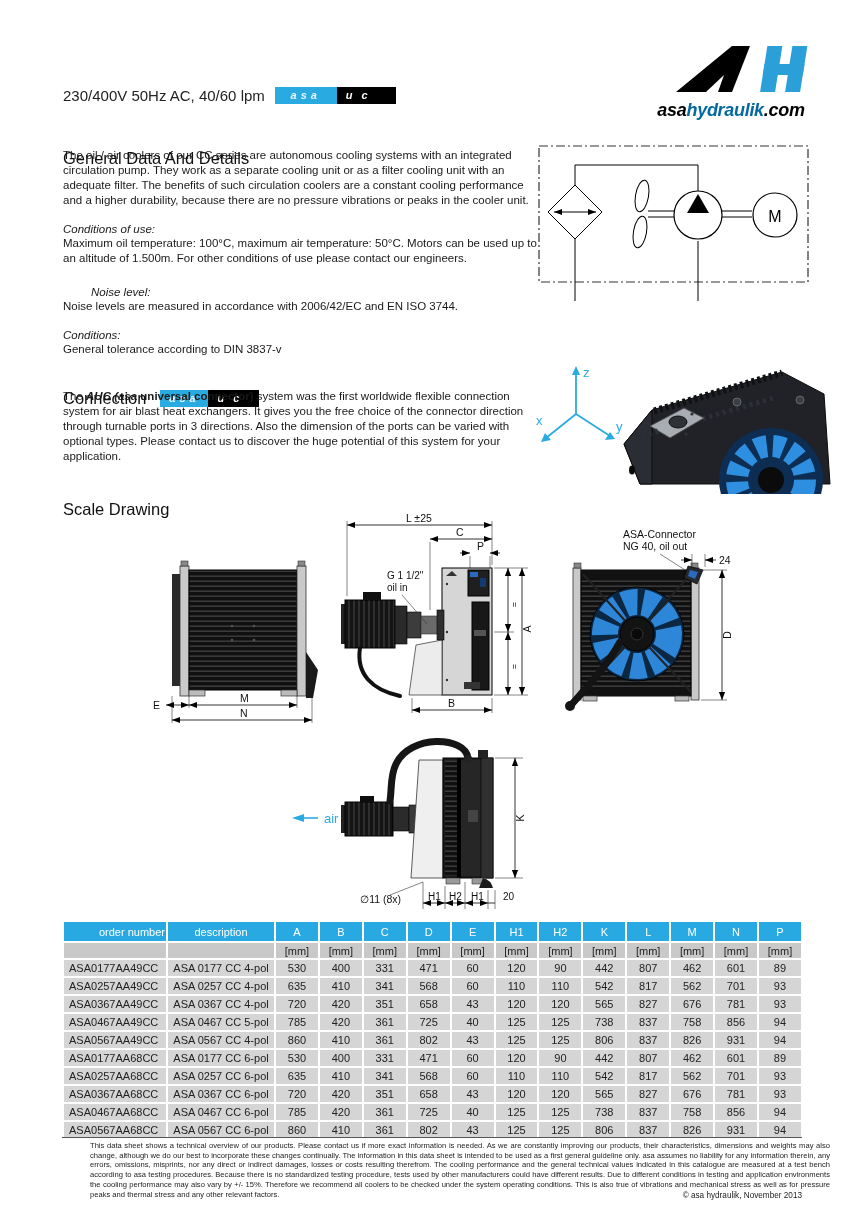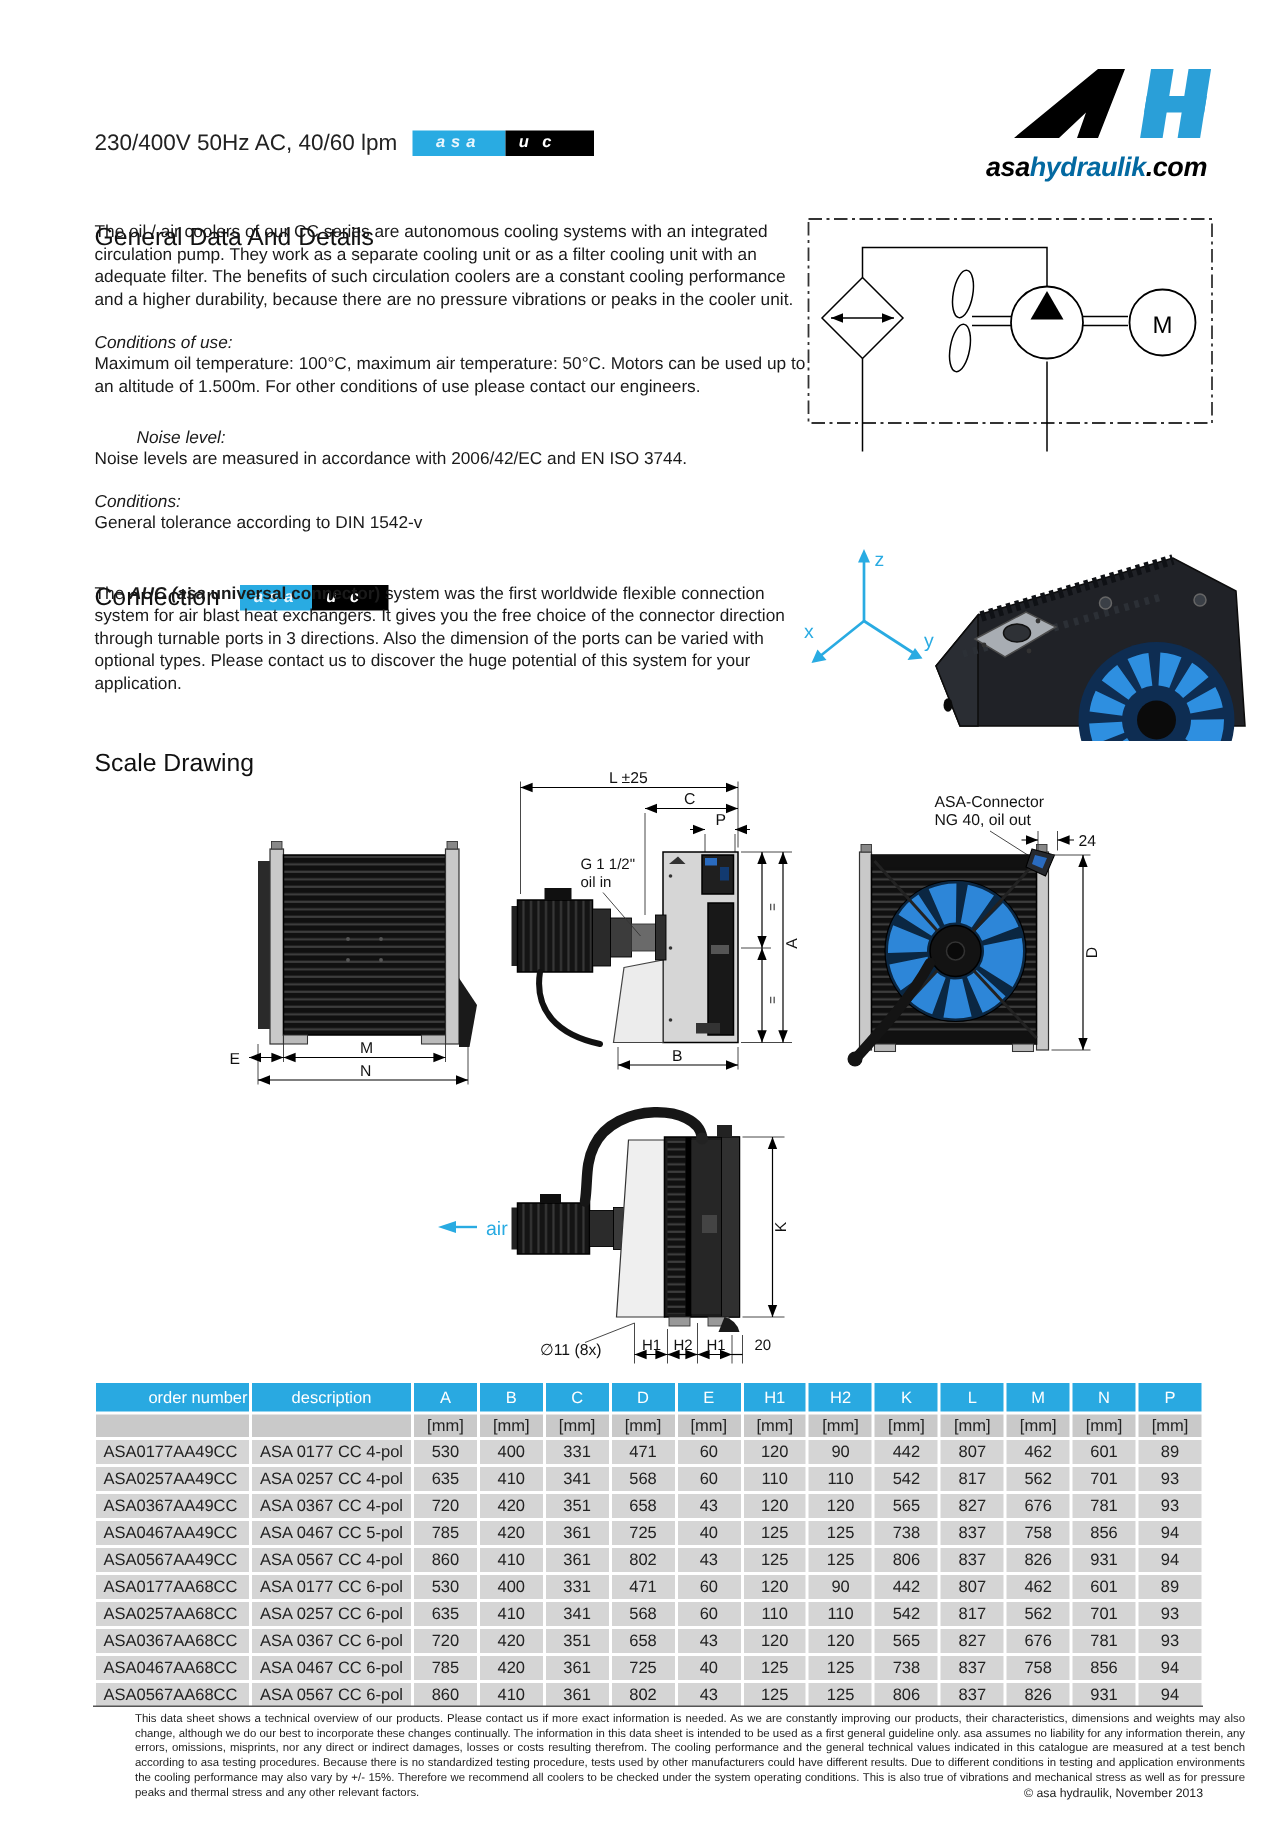--- a/index.html
+++ b/index.html
@@ -79,21 +79,21 @@
     <div class="logo-word"><span>asa</span><span class="w-blue">hydraulik</span><span>.com</span></div>
   </div>
 
   <div class="abs h2 h-general">General Data And Details</div>
   <div class="abs body-text p-general">The oil / air coolers of our CC series are autonomous cooling systems with an integrated circulation pump. They work as a separate cooling unit or as a filter cooling unit with an adequate filter. The benefits of such circulation coolers are a constant cooling performance and a higher durability, because there are no pressure vibrations or peaks in the cooler unit.</div>
   <div class="abs body-text ital l-cond">Conditions of use:</div>
   <div class="abs body-text p-cond">Maximum oil temperature: 100°C, maximum air temperature: 50°C. Motors can be used up to an altitude of 1.500m. For other conditions of use please contact our engineers.</div>
   <div class="abs body-text ital l-noise">Noise level:</div>
   <div class="abs body-text p-noise">Noise levels are measured in accordance with 2006/42/EC and EN ISO 3744.</div>
   <div class="abs body-text ital l-dims">Conditions:</div>
-  <div class="abs body-text p-dims">General tolerance according to DIN 1542-v</div>
+  <div class="abs body-text p-dims">General tolerance according to DIN 3837-v</div>
 
   <svg class="abs schematic" width="272" height="158" viewBox="0 0 272 158">
     <defs>
       <marker id="ar2" viewBox="0 0 10 10" refX="9" refY="5" markerWidth="9" markerHeight="9" orient="auto-start-reverse" markerUnits="userSpaceOnUse">
         <path d="M0,1.5 L9,5 L0,8.5 Z" fill="#000"></path>
       </marker>
     </defs>
     <rect x="1" y="1" width="269" height="136" fill="none" stroke="#333" stroke-width="1.2" stroke-dasharray="9 3 2 3"></rect>
     <line x1="37" y1="94" x2="37" y2="156" stroke="#000"></line>
     <line x1="160" y1="96" x2="160" y2="156" stroke="#000"></line>

